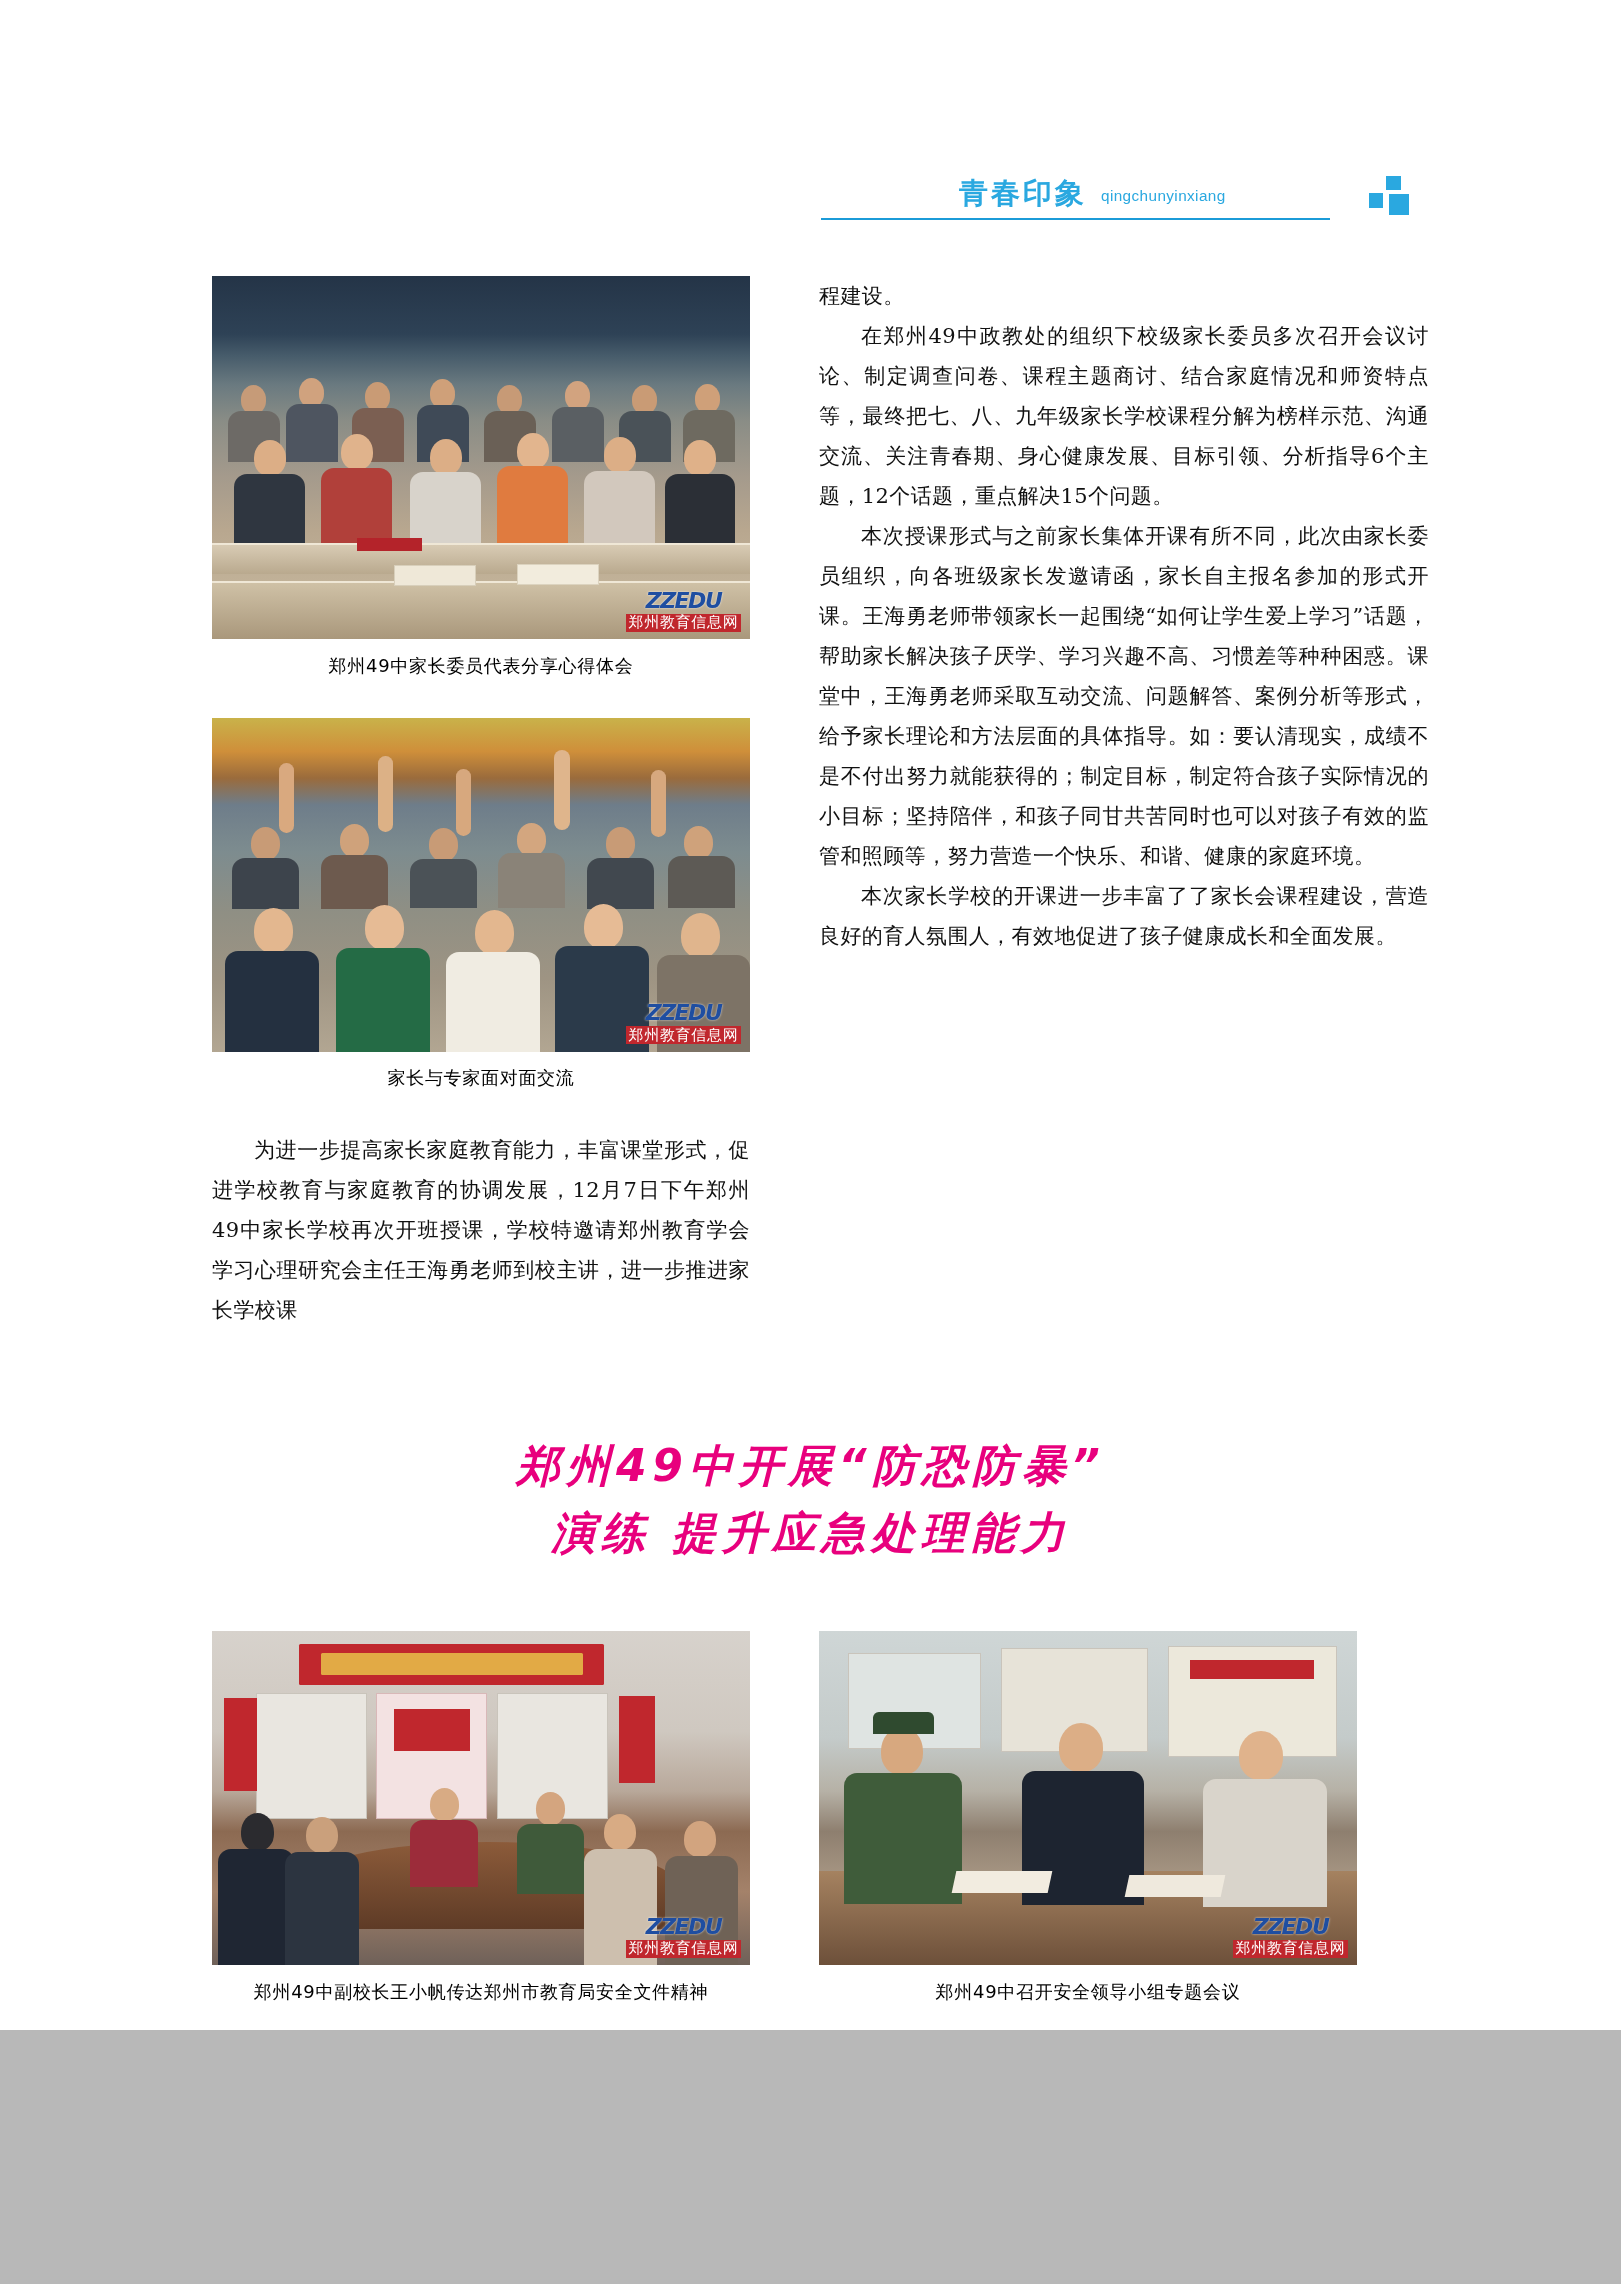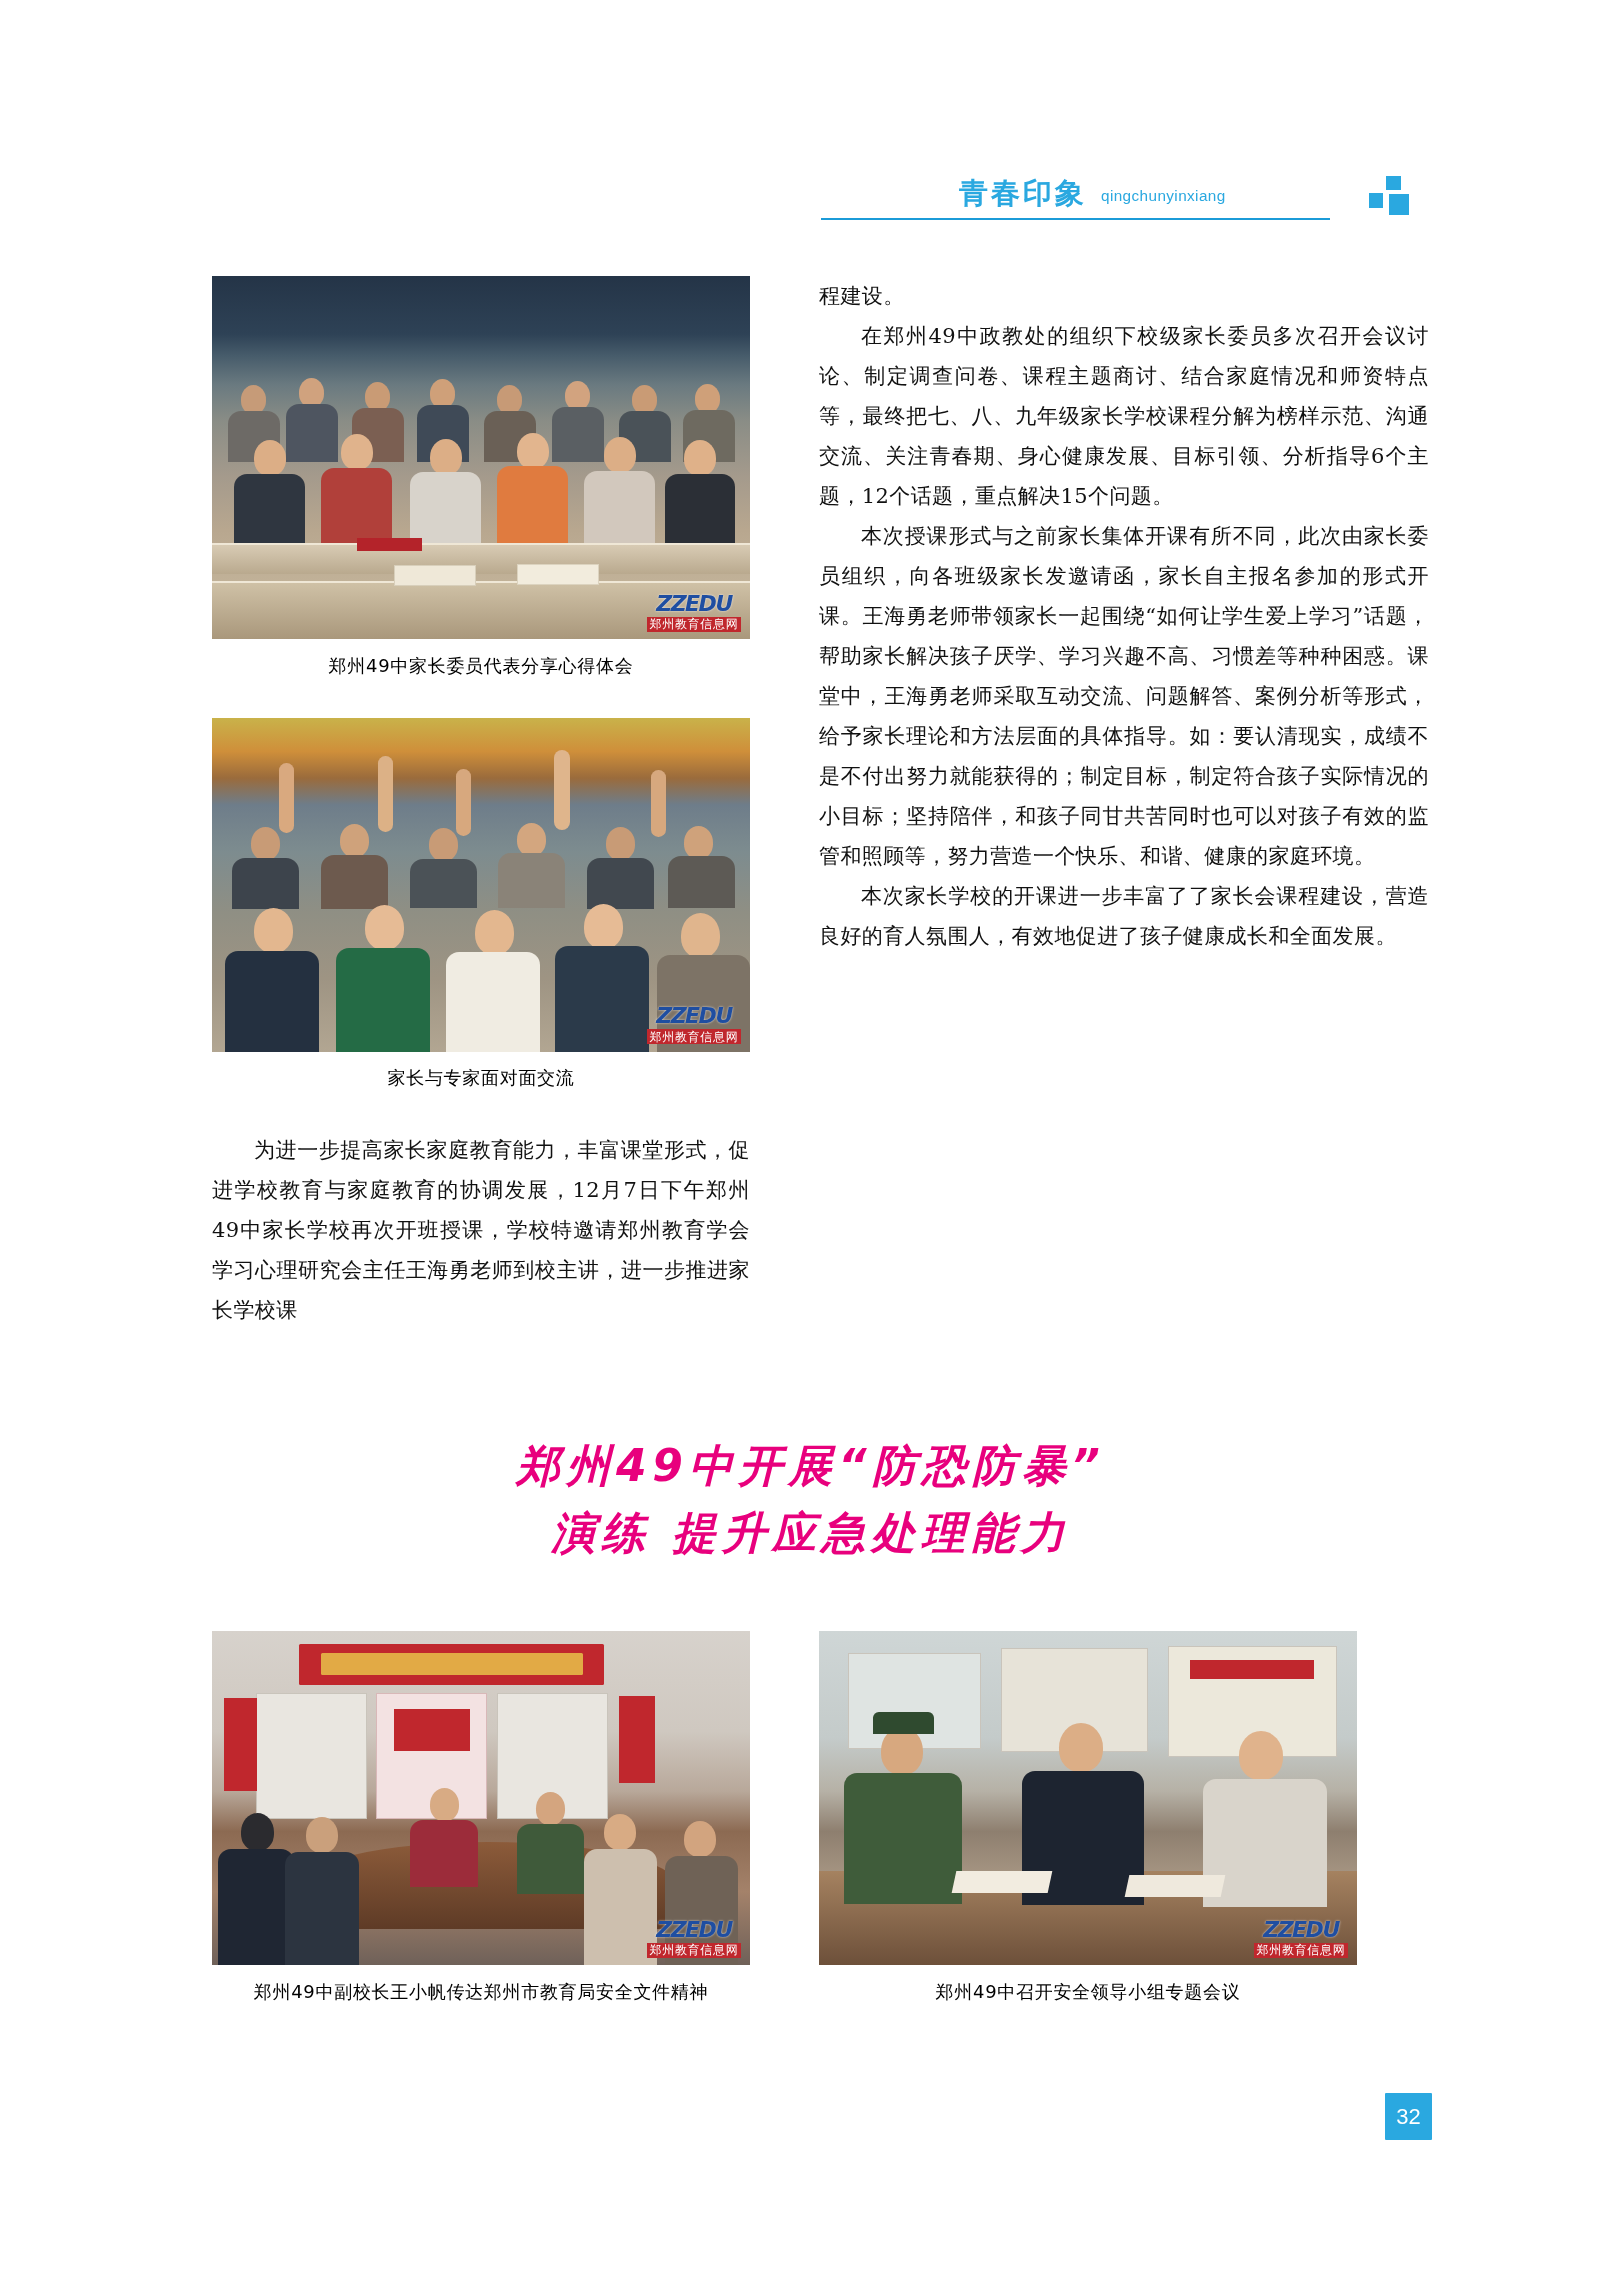--- a/index.html
+++ b/index.html
@@ -6,21 +6,21 @@
     margin: 0;
     padding: 0;
     background: #b8b8b8;
   }
   body {
     font-family: "Liberation Serif", serif;
   }
   .page {
     position: relative;
     width: 1622px;
-    height: 2284px;
+    height: 2030px;
     background: #ffffff;
     overflow: hidden;
   }
 
   
   .header {
     position: absolute;
     left: 821px;
     top: 174px;
     width: 603px;
@@ -112,21 +112,21 @@
     font-size: 22px;
     color: #1f4ea1;
     letter-spacing: -1.5px;
     text-shadow: 0 0 2.2px rgba(255,255,255,.8);
   }
   .wm-bot {
     margin-top: 2.2px;
     background: #c0272d;
     color: #fff;
     font-family: "DejaVu Sans", sans-serif;
-    font-size: 12px;
+    font-size: 15px;
     padding: 1.5px 2.9px;
     letter-spacing: 0.7px;
     white-space: nowrap;
   }
 
   
   #photo1 { width: 538px; height: 363px; }
   #photo1 .bg {
     position: absolute; inset: 0;
     background:

